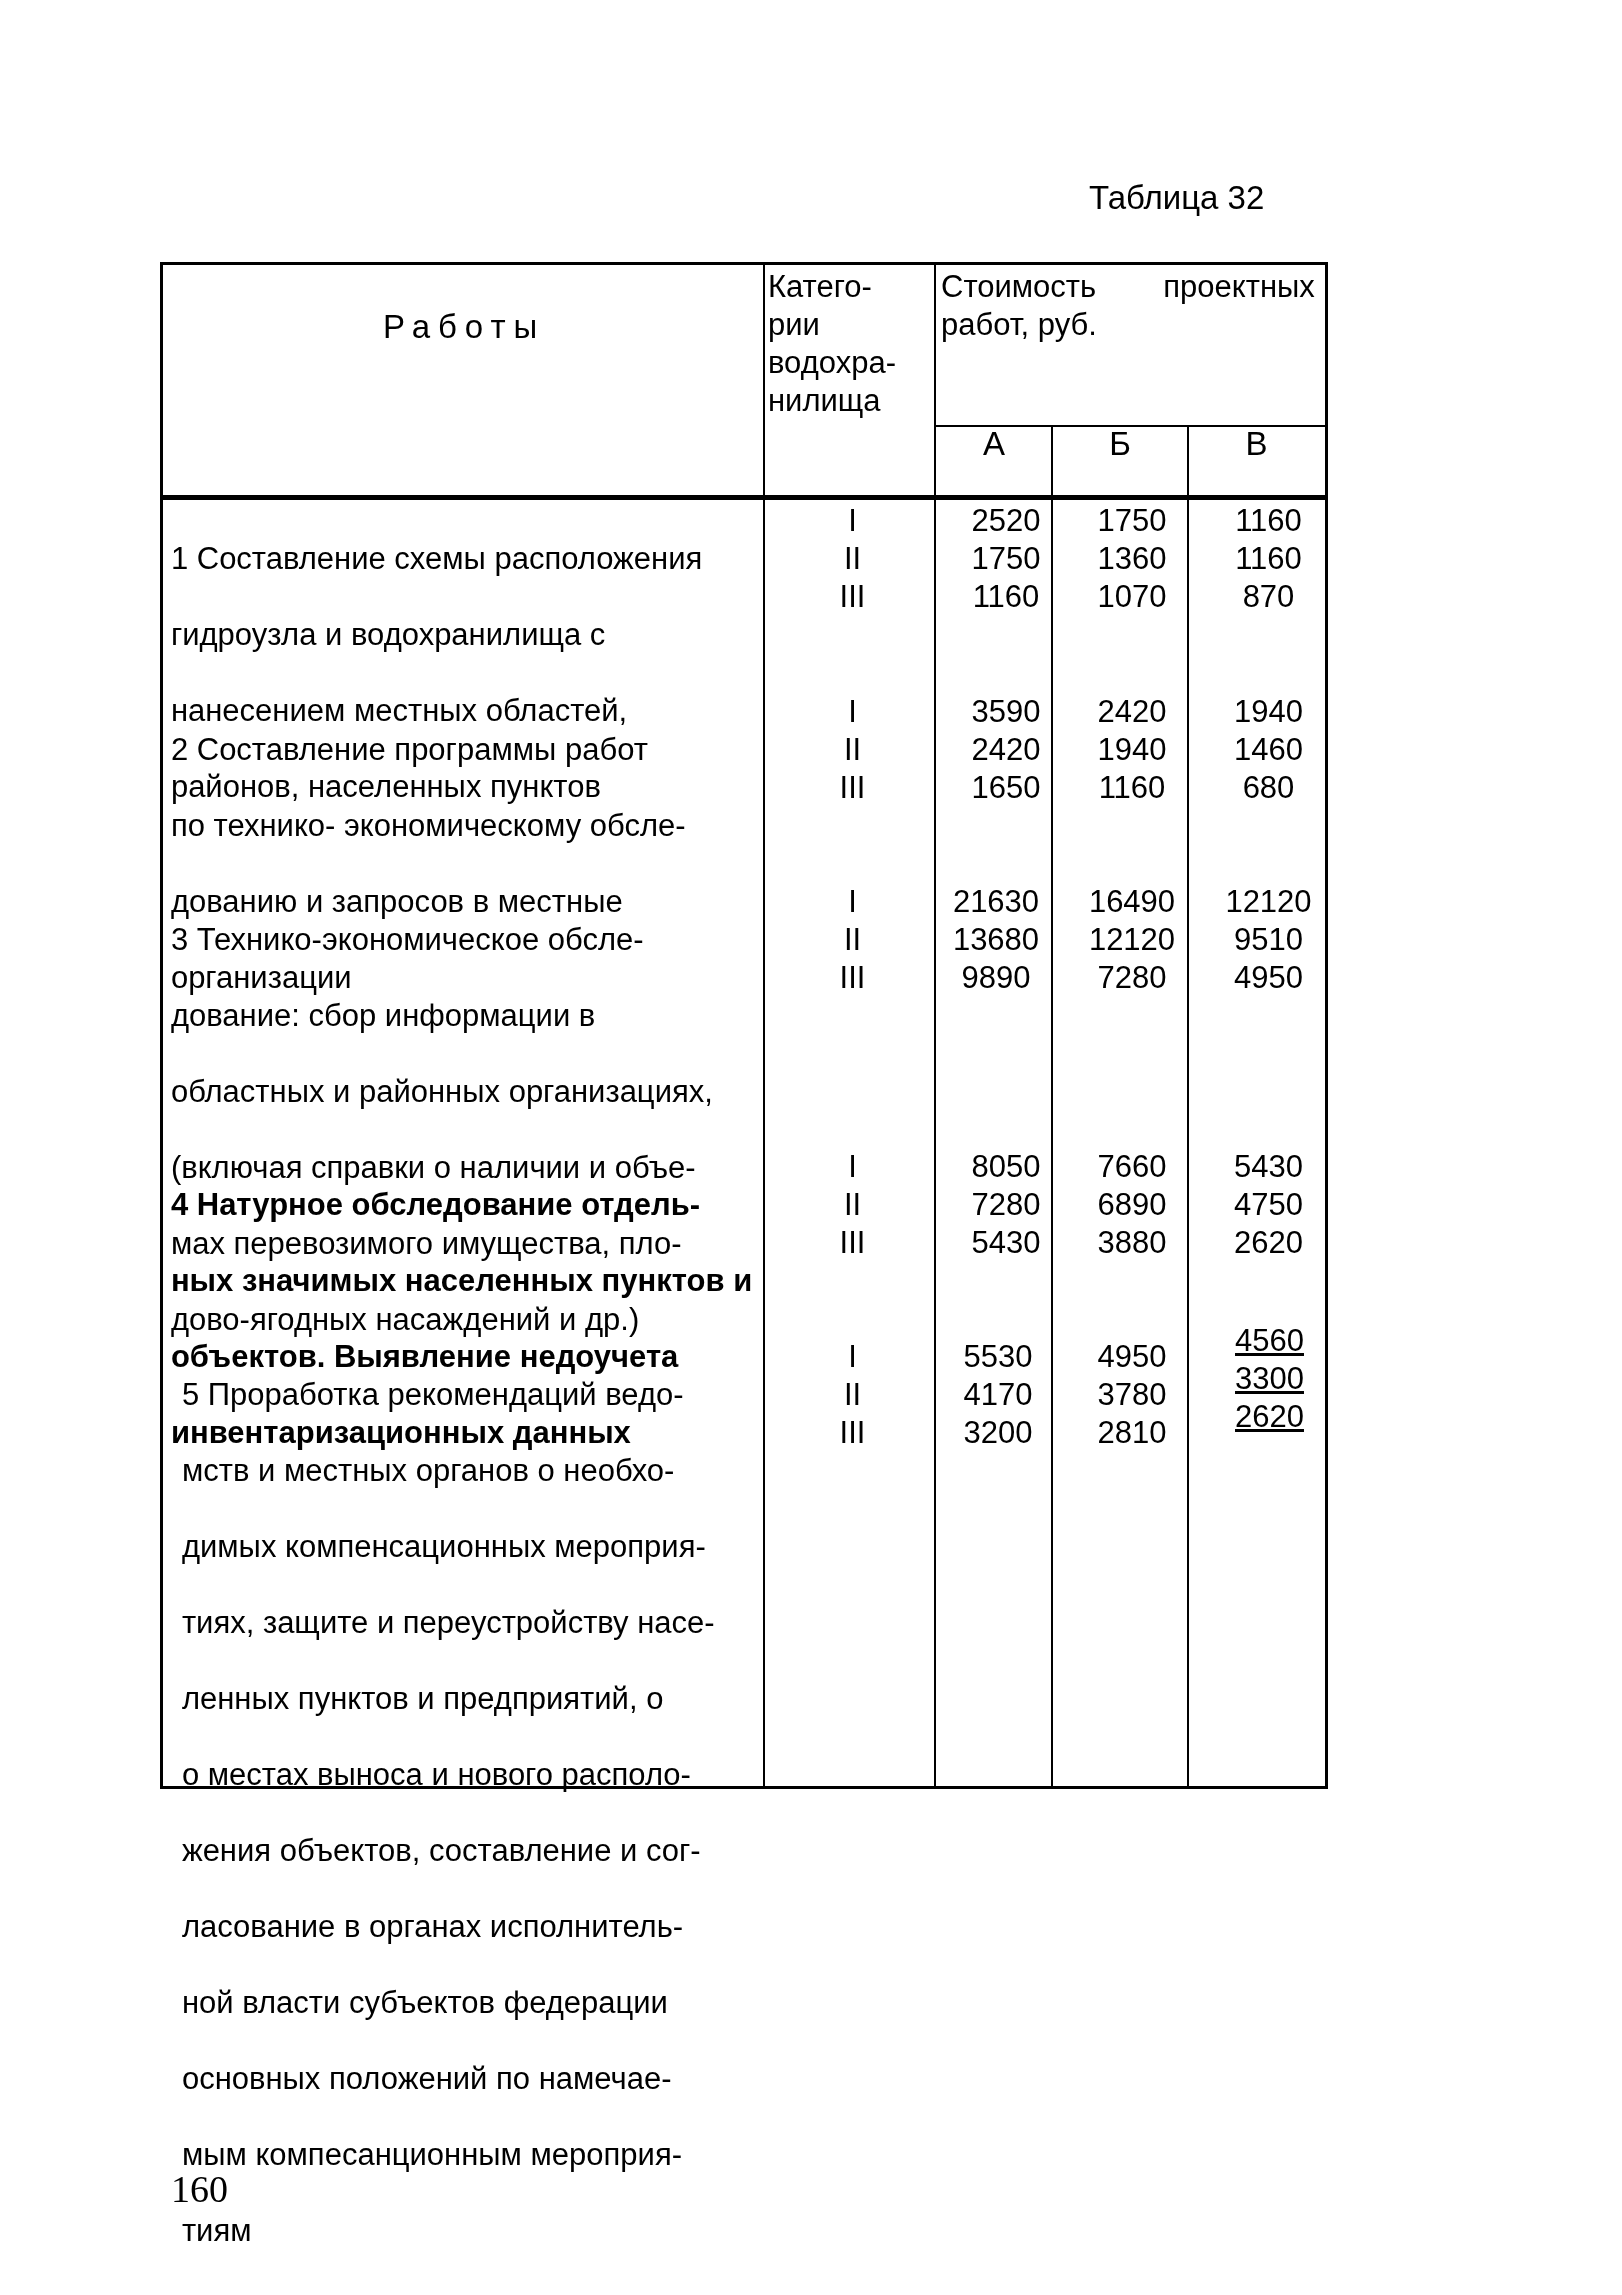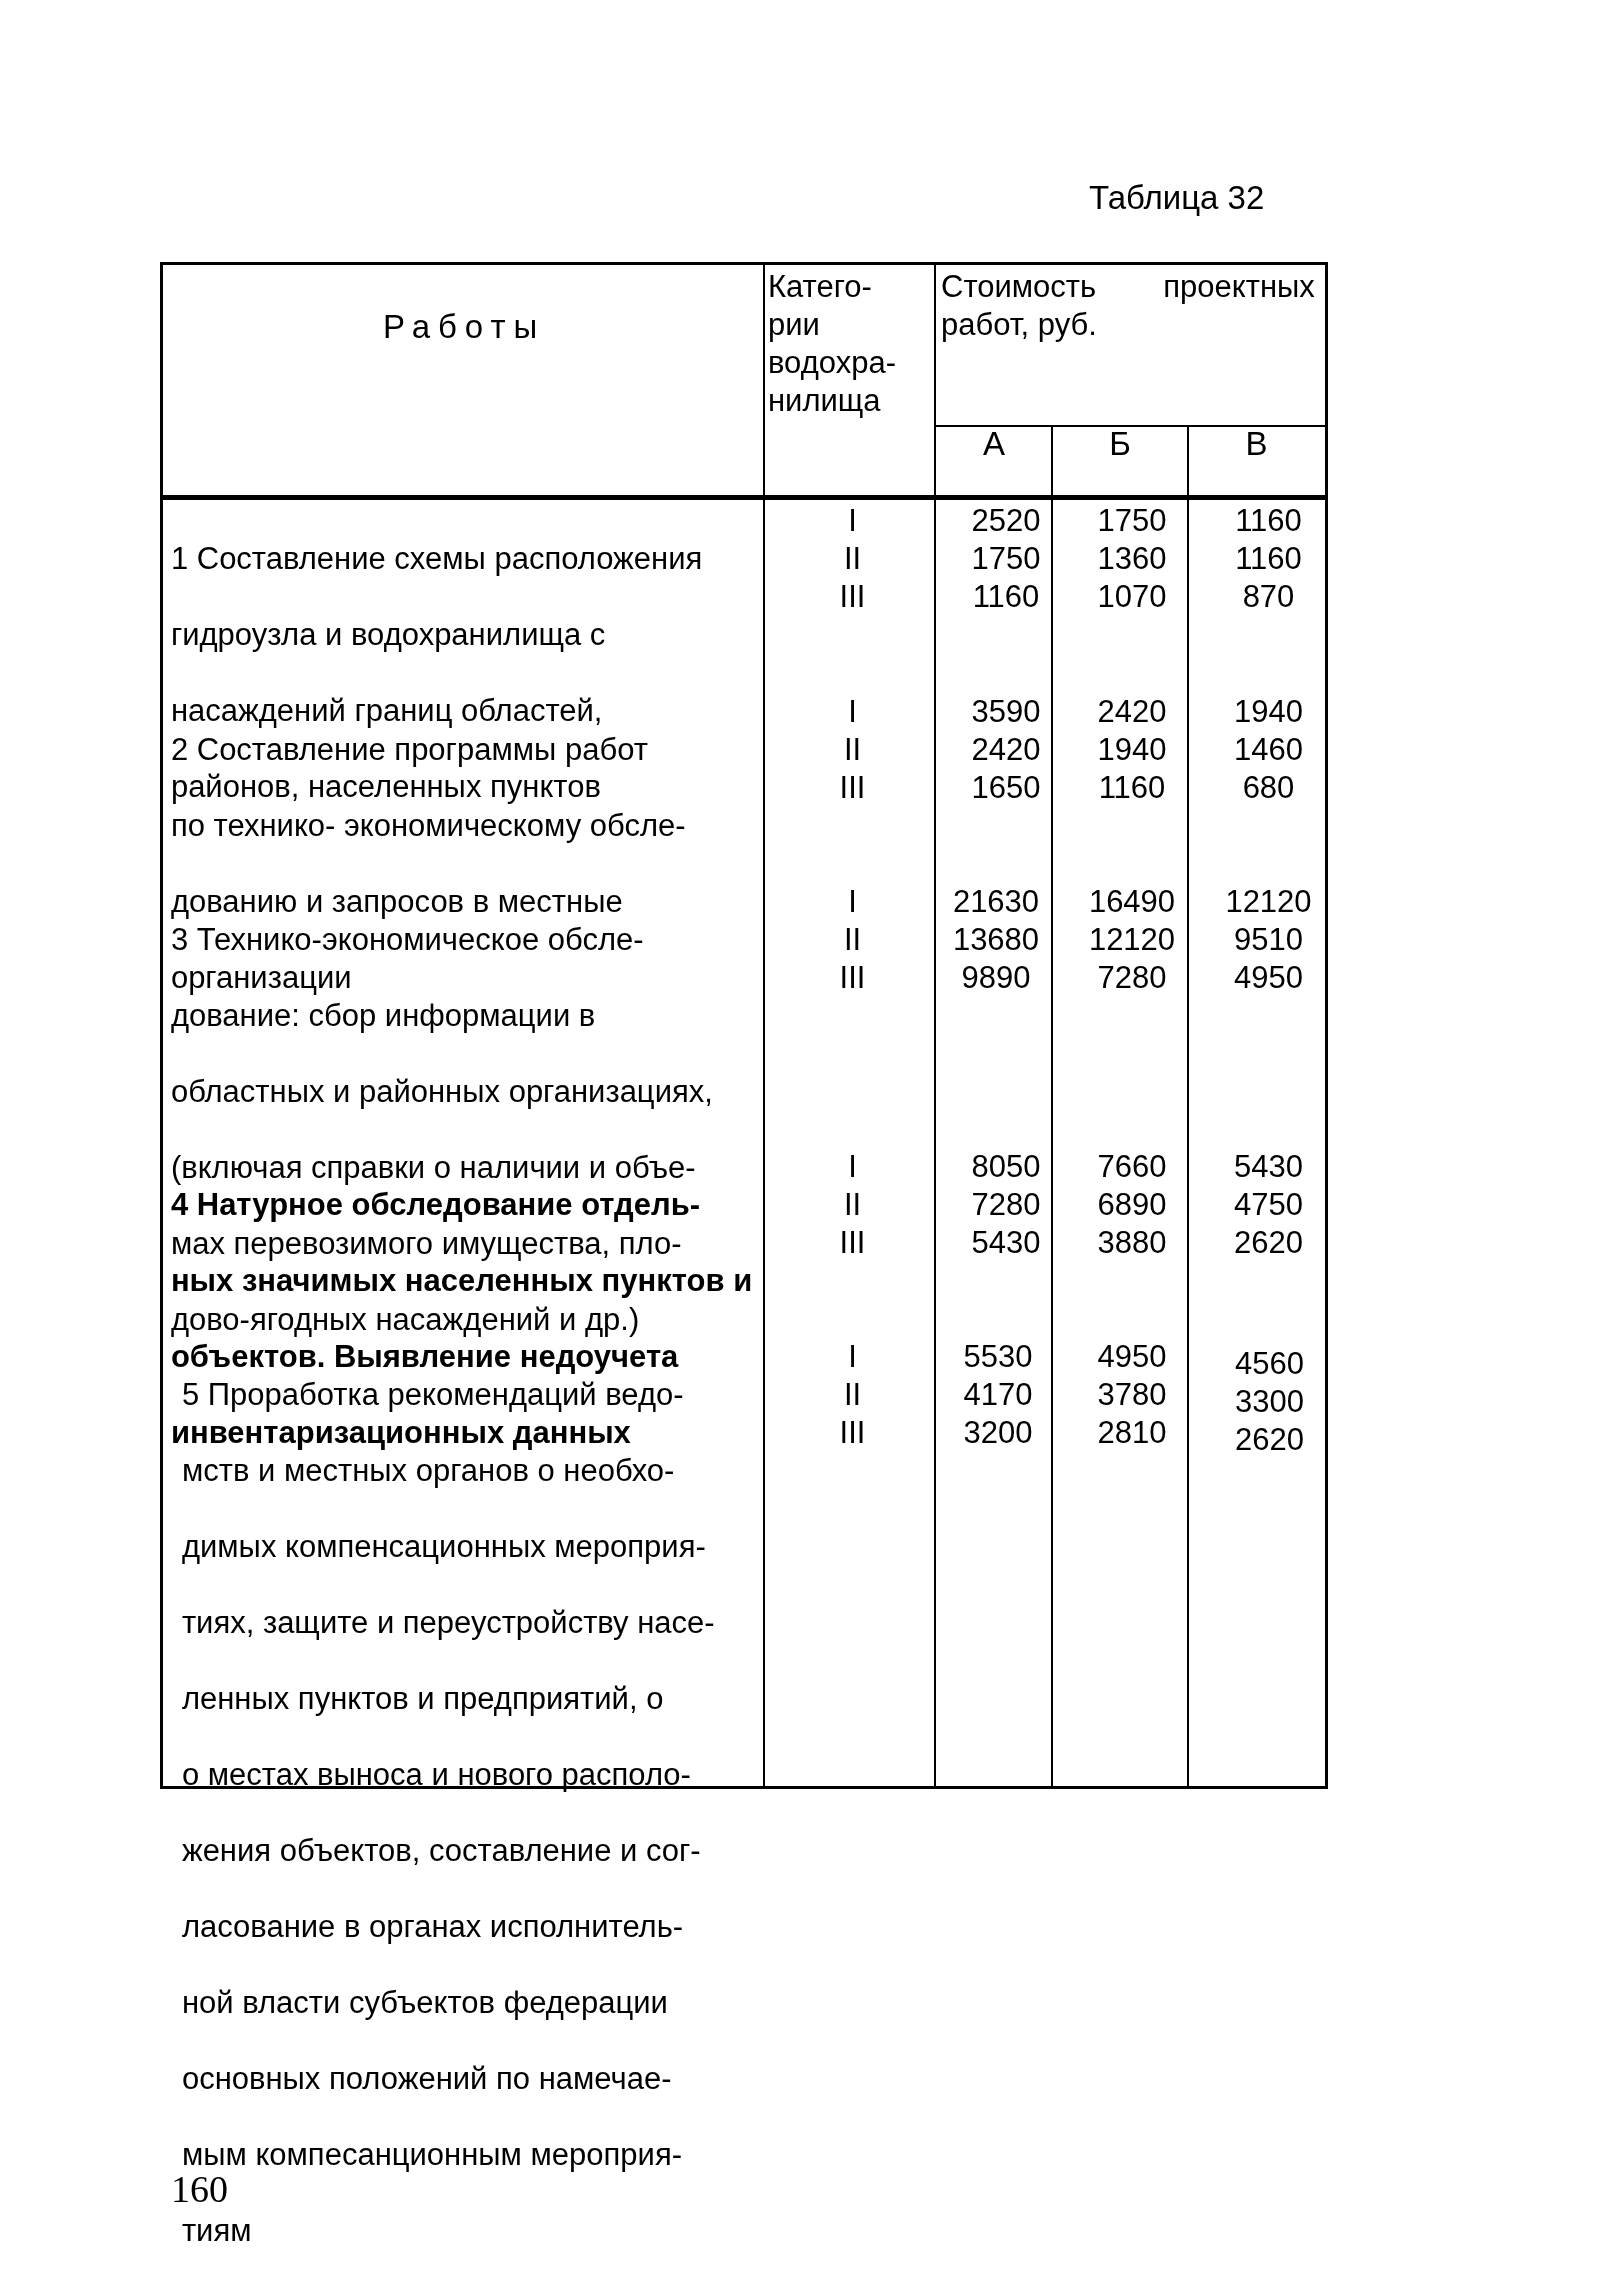--- a/index.html
+++ b/index.html
@@ -136,21 +136,21 @@
   </div>
 
   <div class="cell-text hdr-sub" style="left:773px; width:116px;">А</div>
   <div class="cell-text hdr-sub" style="left:890px; width:134px;">Б</div>
   <div class="cell-text hdr-sub" style="left:1026px; width:135px;">В</div>
 
   <div>
     <div class="cell-text work-desc" style="top:237px;">
       <span class="line">1 Составление схемы расположения</span>
       <span class="line">гидроузла и водохранилища с</span>
-      <span class="line">насаждений границ областей,</span>
+      <span class="line">нанесением местных областей,</span>
       <span class="line">районов, населенных пунктов</span>
     </div>
     <div class="cell-text cat-col" style="top:237px;">
       <span class="line">I</span>
       <span class="line">II</span>
       <span class="line">III</span>
     </div>
     <div class="cell-text num-col" style="top:237px; left:773px; width:116px;">
       <span class="line">2520</span>
       <span class="line">1750</span>
@@ -280,21 +280,21 @@
     <div class="cell-text num-col" style="top:1073px; left:773px; width:100px;">
       <span class="line">5530</span>
       <span class="line">4170</span>
       <span class="line">3200</span>
     </div>
     <div class="cell-text num-col" style="top:1073px; left:890px; width:134px;">
       <span class="line">4950</span>
       <span class="line">3780</span>
       <span class="line">2810</span>
     </div>
-    <div class="cell-text num-col" style="top:1080px; left:1026px; width:137px;">
+    <div class="cell-text num-col" style="top:1057px; left:1026px; width:137px;text-decoration:underline;">
       <span class="line">4560</span>
       <span class="line">3300</span>
       <span class="line">2620</span>
     </div>
   </div>
 </div>
 
 <div class="page-number">160</div>
 
 

